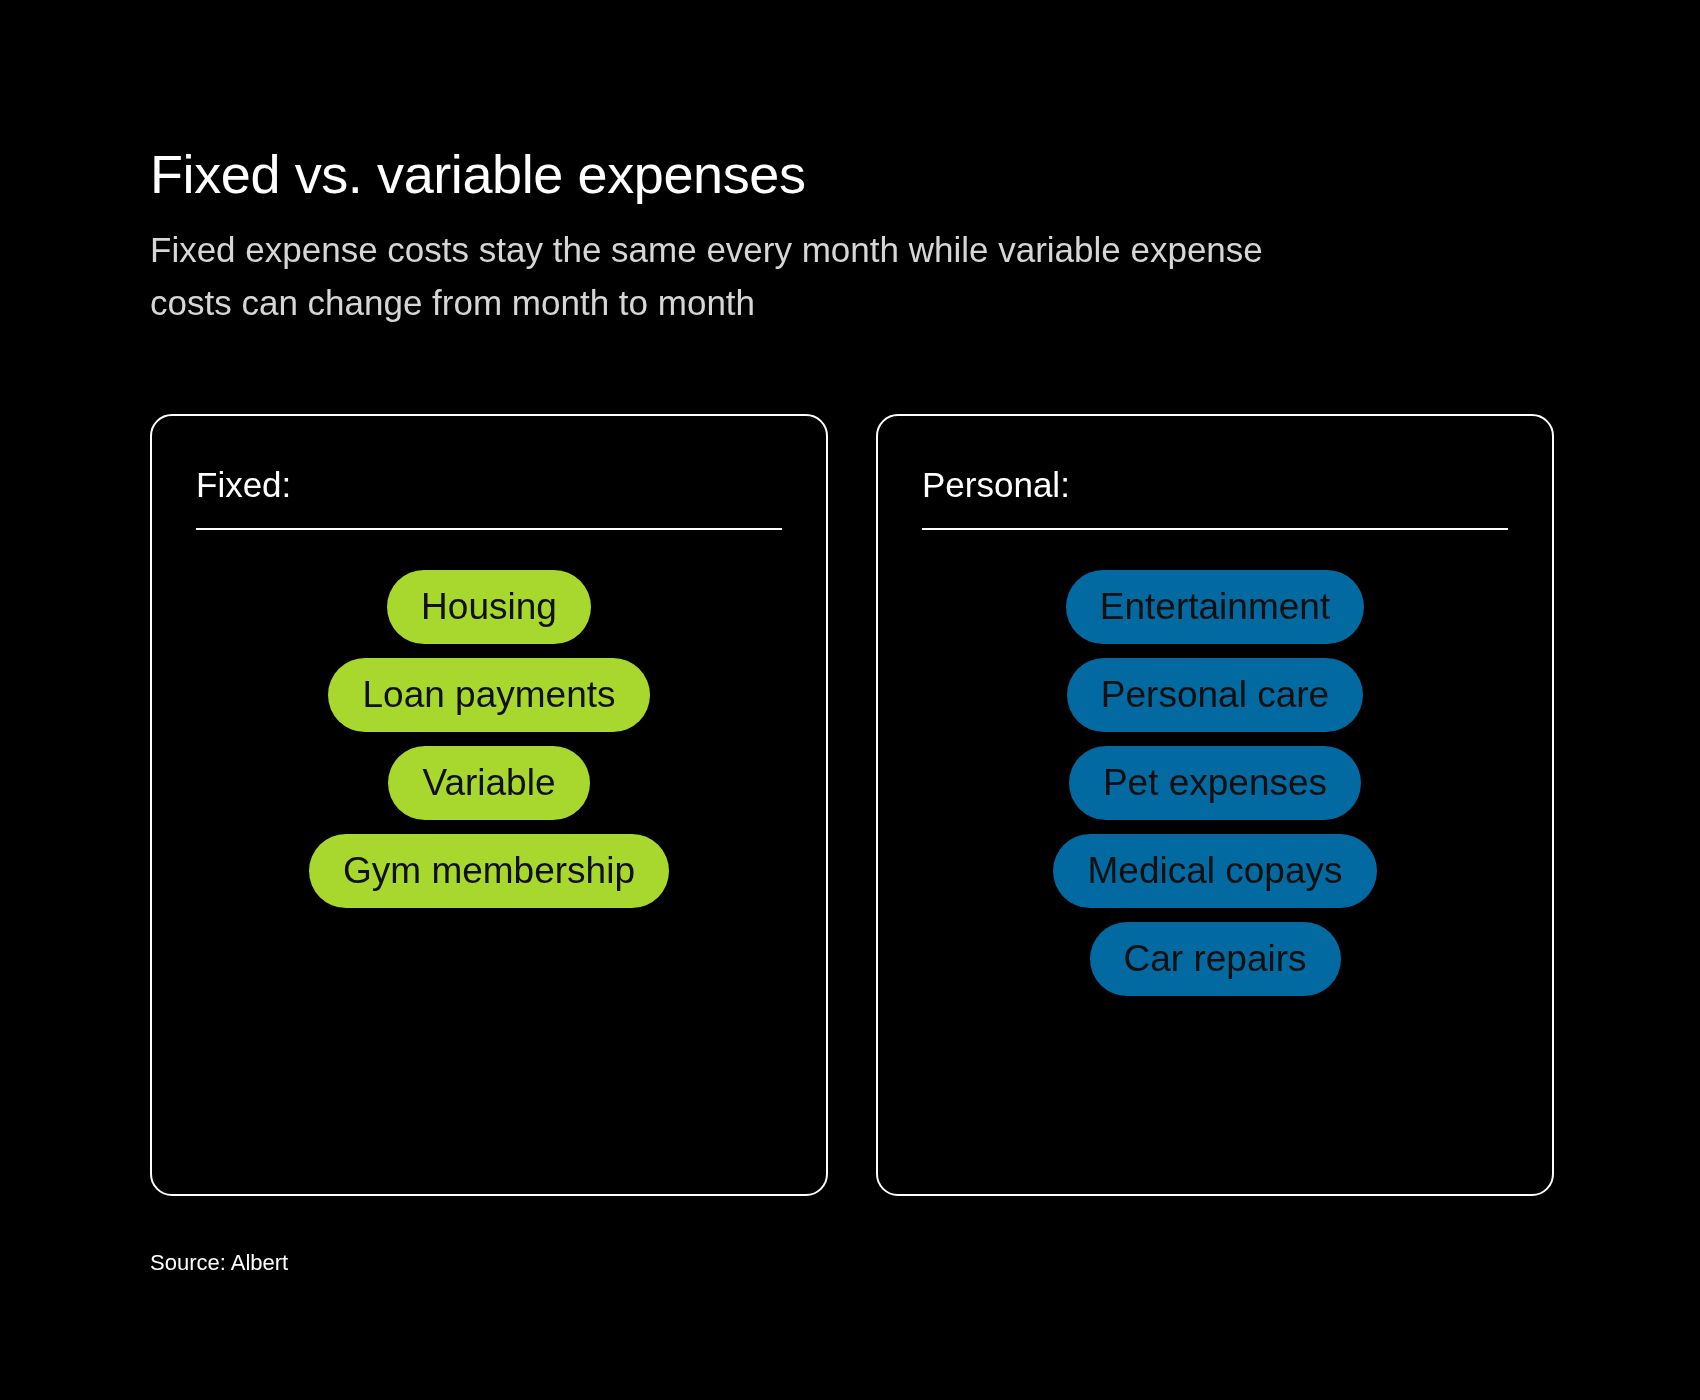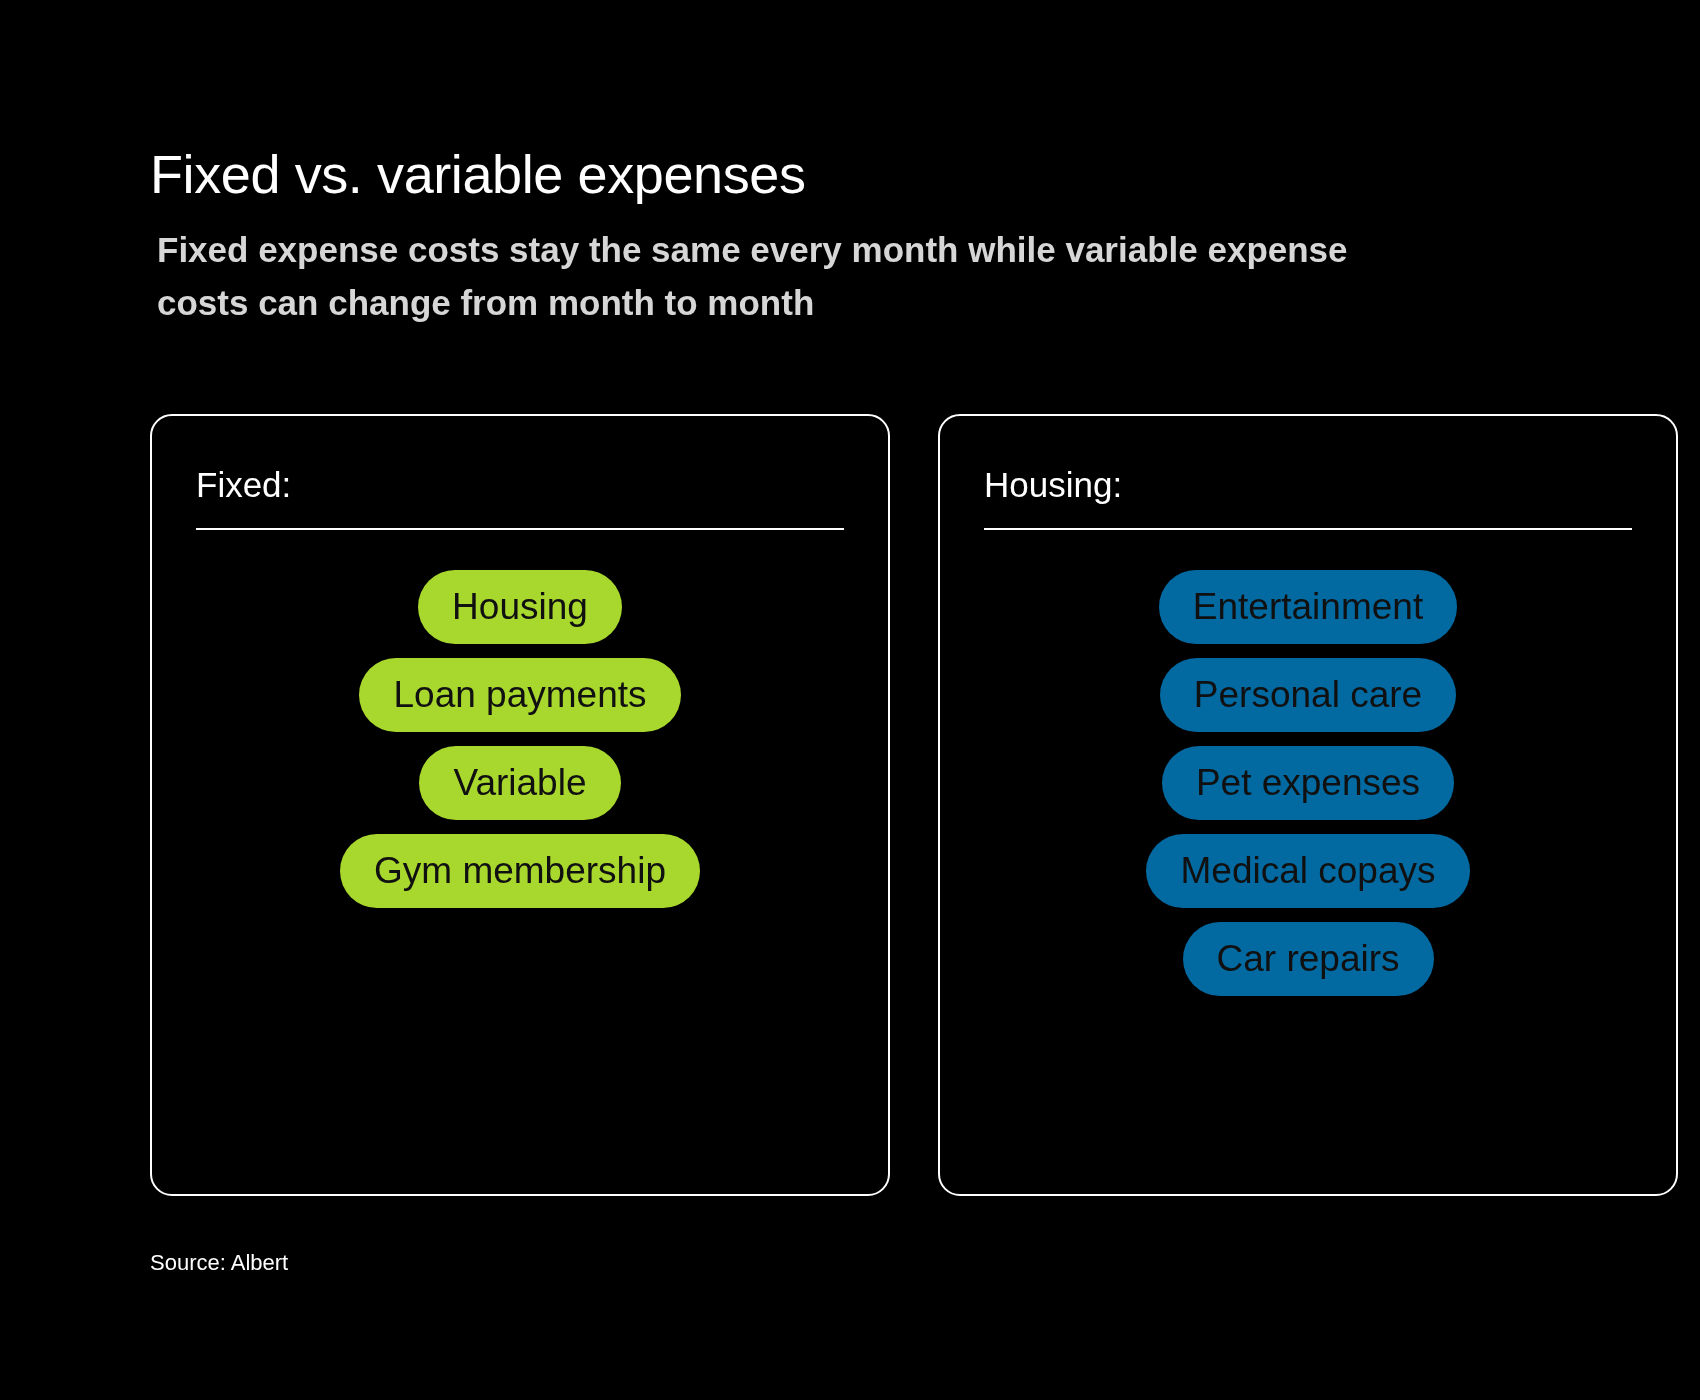--- a/index.html
+++ b/index.html
@@ -33,33 +33,33 @@
     font-size: 54px;
     font-weight: 400;
     color: #ffffff;
     letter-spacing: -0.4px;
     line-height: 1.1;
     margin: 0 0 20px 0;
     white-space: nowrap;
   }
   .subtitle {
     font-size: 35px;
-    font-weight: 700;
+    font-weight: 400;
     color: #d6d6d6;
     line-height: 1.5;
-    margin: 7px;
+    margin: 0;
     max-width: 1200px;
   }
 
   
   .panels {
     position: absolute;
     left: 150px;
     top: 414px;
-    width: 1528px;
+    width: 1404px;
     height: 782px;
     display: flex;
     gap: 48px;
   }
   .panel {
     flex: 1 1 0;
     border: 2px solid #ffffff;
     border-radius: 22px;
     box-sizing: border-box;
     padding: 48px 44px 40px 44px;
@@ -120,21 +120,21 @@
       <div class="panel-header">Fixed:</div>
       <div class="pill-list">
         <div class="pill green">Housing</div>
         <div class="pill green">Loan payments</div>
         <div class="pill green">Variable</div>
         <div class="pill green">Gym membership</div>
       </div>
     </div>
 
     <div class="panel">
-      <div class="panel-header">Housing:</div>
+      <div class="panel-header">Personal:</div>
       <div class="pill-list">
         <div class="pill orange">Entertainment</div>
         <div class="pill orange">Personal care</div>
         <div class="pill orange">Pet expenses</div>
         <div class="pill orange">Medical copays</div>
         <div class="pill orange">Car repairs</div>
       </div>
     </div>
 
   </div>

